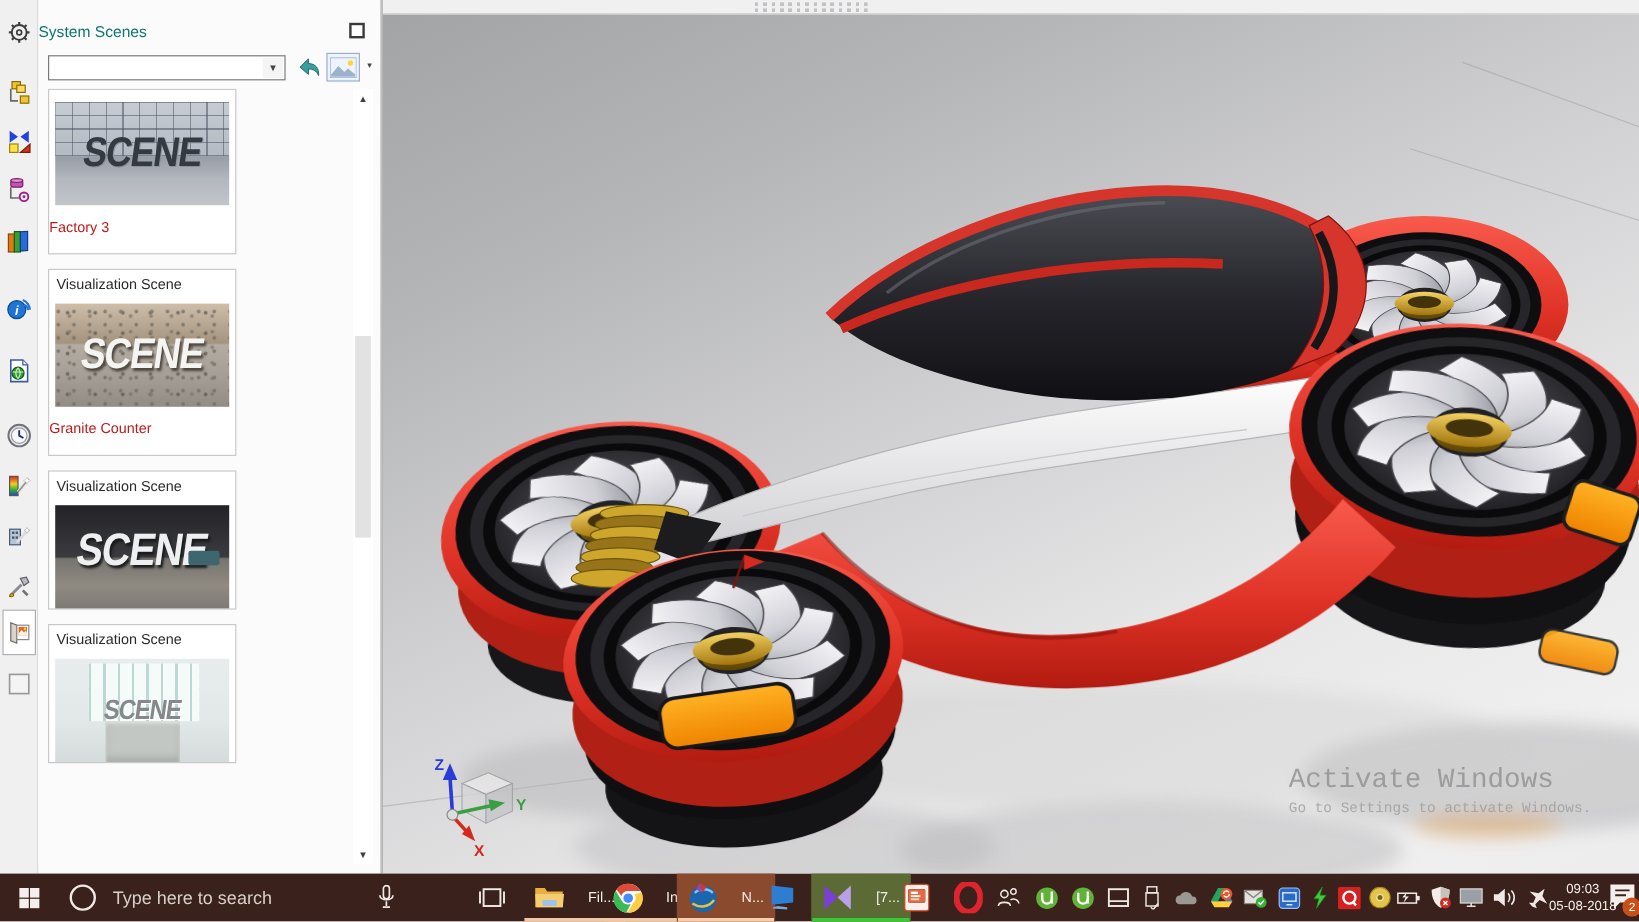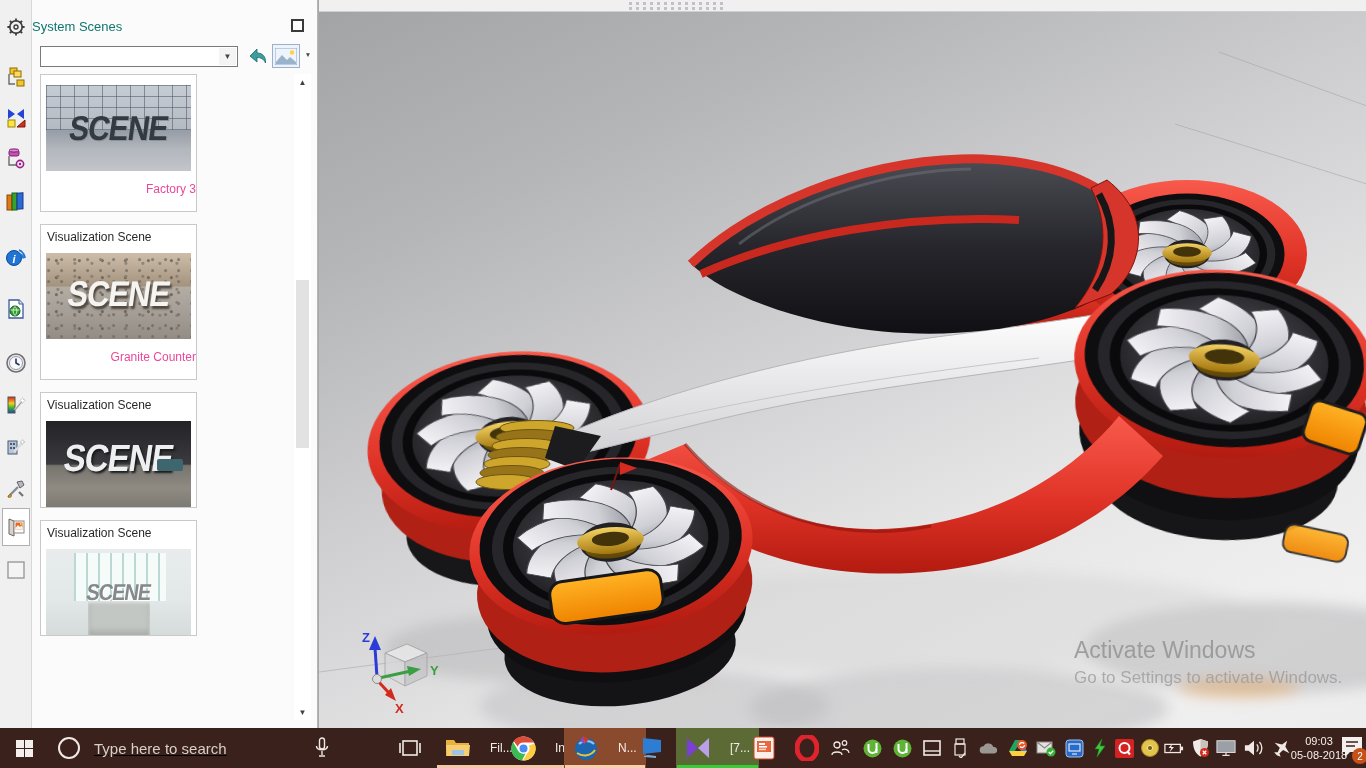--- a/index.html
+++ b/index.html
@@ -21,21 +21,21 @@
   #undo-btn { position:absolute; left:214px; top:45px; width:24px; height:23px; display:flex; align-items:center; justify-content:center; }
   #img-btn { position:absolute; left:240px; top:44px; width:28px; height:24px; border:1px solid #9ab0d0; background:#eef3fa; display:flex; align-items:center; justify-content:center; }
   #img-caret { position:absolute; left:272px; top:50px; font-size:8px; color:#444; }
 
   #scene-list { position:absolute; left:0; top:74px; width:262px; bottom:6px; overflow:hidden; background:#fbfbfb; }
   .card { position:relative; width:157px; margin:0 0 12px 8px; background:#fff; border:1px solid #c9c9c9; }
   .card .hdr { font-size:12px; color:#2a2a2a; padding:5px 6px 9px; }
   .card .pad-top { height:10px; }
   .thumb { position:relative; width:145px; height:86px; margin:0 auto; overflow:hidden; }
   .scene-word { position:absolute; left:0; right:0; text-align:center; font-weight:bold; letter-spacing:-1px; transform:skewX(-8deg) scaleY(1.15); }
-  .lbl { text-align:right; font-size:12px; color:#ec4899; padding:11px 0 15px; }
+  .lbl { text-align:left; font-size:12px; color:#b91c1c; padding:11px 0 15px; }
 
   .t-factory { background:linear-gradient(180deg,#c6ccd4 0%,#b4bac2 52%,#979da6 53%,#b3b7be 75%,#c2c5ca 100%); }
   .t-factory::before { content:""; position:absolute; left:0; top:0; right:0; height:52%;
      background:repeating-linear-gradient(90deg,rgba(75,85,98,.55) 0 1px,transparent 1px 14px),
                 repeating-linear-gradient(180deg,rgba(75,85,98,.55) 0 1px,transparent 1px 11px); }
   .t-factory .scene-word { top:26px; font-size:30px; color:#343a42; text-shadow:1px 1px 0 #8c929a; }
   .t-granite { background:linear-gradient(180deg,#cdbda9 0%,#a3937f 38%,#b3aca3 40%,#a59e96 70%,#938c84 100%); }
   .t-granite::before { content:""; position:absolute; inset:0; background-image:
      radial-gradient(circle at 20% 60%, #6d675f 1px, transparent 2px),
      radial-gradient(circle at 70% 80%, #7a736a 1px, transparent 2px),
@@ -58,28 +58,28 @@
   #vscroll .sa { position:absolute; left:0; right:0; height:16px; display:flex; align-items:center; justify-content:center; font-size:8px; color:#404040; }
   #vscroll .thumbbar { position:absolute; left:2px; right:2px; top:206px; height:168px; background:#e2e2e2; }
 
   
   #viewport { position:absolute; left:318px; top:0; width:1048px; height:728px;
      background:linear-gradient(155deg,#a2a3a5 0%,#b4b5b7 22%,#cfcfd1 45%,#e6e6e7 68%,#f0f0f0 88%,#ededee 100%); border-left:1px solid #a8a8a8; }
   #topstrip { position:absolute; left:0; top:0; right:0; height:12px; background:#f0f0f0; border-bottom:1px solid #cfcfcf; }
   .gripRow { position:absolute; left:310px; width:94px; height:3px;
      background:repeating-linear-gradient(90deg,#c2c2c4 0 3px,transparent 3px 7px); }
   #vpsvg { position:absolute; left:0; top:12px; width:1048px; height:716px; }
-  #watermark { position:absolute; left:755px; top:637px; color:#8f8f8f; pointer-events:none; }
+  #watermark { position:absolute; left:755px; top:637px; color:#8f8f8f; pointer-events:none;font-family:Liberation Mono, monospace; }
   #watermark .w1 { font-size:23px; opacity:.8; }
-  #watermark .w2 { font-size:17px; opacity:.75; margin-top:4px; color:#989898; }
+  #watermark .w2 { font-size:12px; opacity:.75; margin-top:4px; color:#989898; }
 
   
   #taskbar { position:absolute; left:0; top:728px; width:1366px; height:40px; background:#3a211b; }
   #start { position:absolute; left:0; top:0; width:48px; height:40px; display:flex; align-items:center; justify-content:center; }
-  #searchbox { position:absolute; left:48px; top:0; width:344px; height:40px; display:flex; align-items:center;text-decoration:underline; }
+  #searchbox { position:absolute; left:48px; top:0; width:344px; height:40px; display:flex; align-items:center; }
   #cortana-ring { width:22px; height:22px; border:2px solid #efe9e5; border-radius:50%; margin-left:10px; }
   #search-text { border:none; background:transparent; outline:none; margin-left:14px; font-size:15px; color:#d9cfc9; width:220px; font-family:inherit; }
   #search-text::placeholder { color:#d9cfc9; opacity:1; }
   #mic { position:absolute; left:314px; top:9px; }
   #taskview { position:absolute; left:398px; top:8px; }
   .app { position:absolute; top:0; height:40px; display:flex; align-items:center; gap:7px; padding:0 9px; }
   .app .albl { font-size:12px; color:#f2ece8; white-space:nowrap;margin-left:12px; }
   .app .ul { position:absolute; left:1px; right:1px; bottom:0; height:3px; }
   .ti { position:absolute; top:10px; width:20px; height:20px; display:flex; align-items:center; justify-content:center; }
   #clock { position:absolute; left:1288px; top:6px; width:62px; text-align:center; color:#f4efec; font-size:11px; line-height:14px; }

